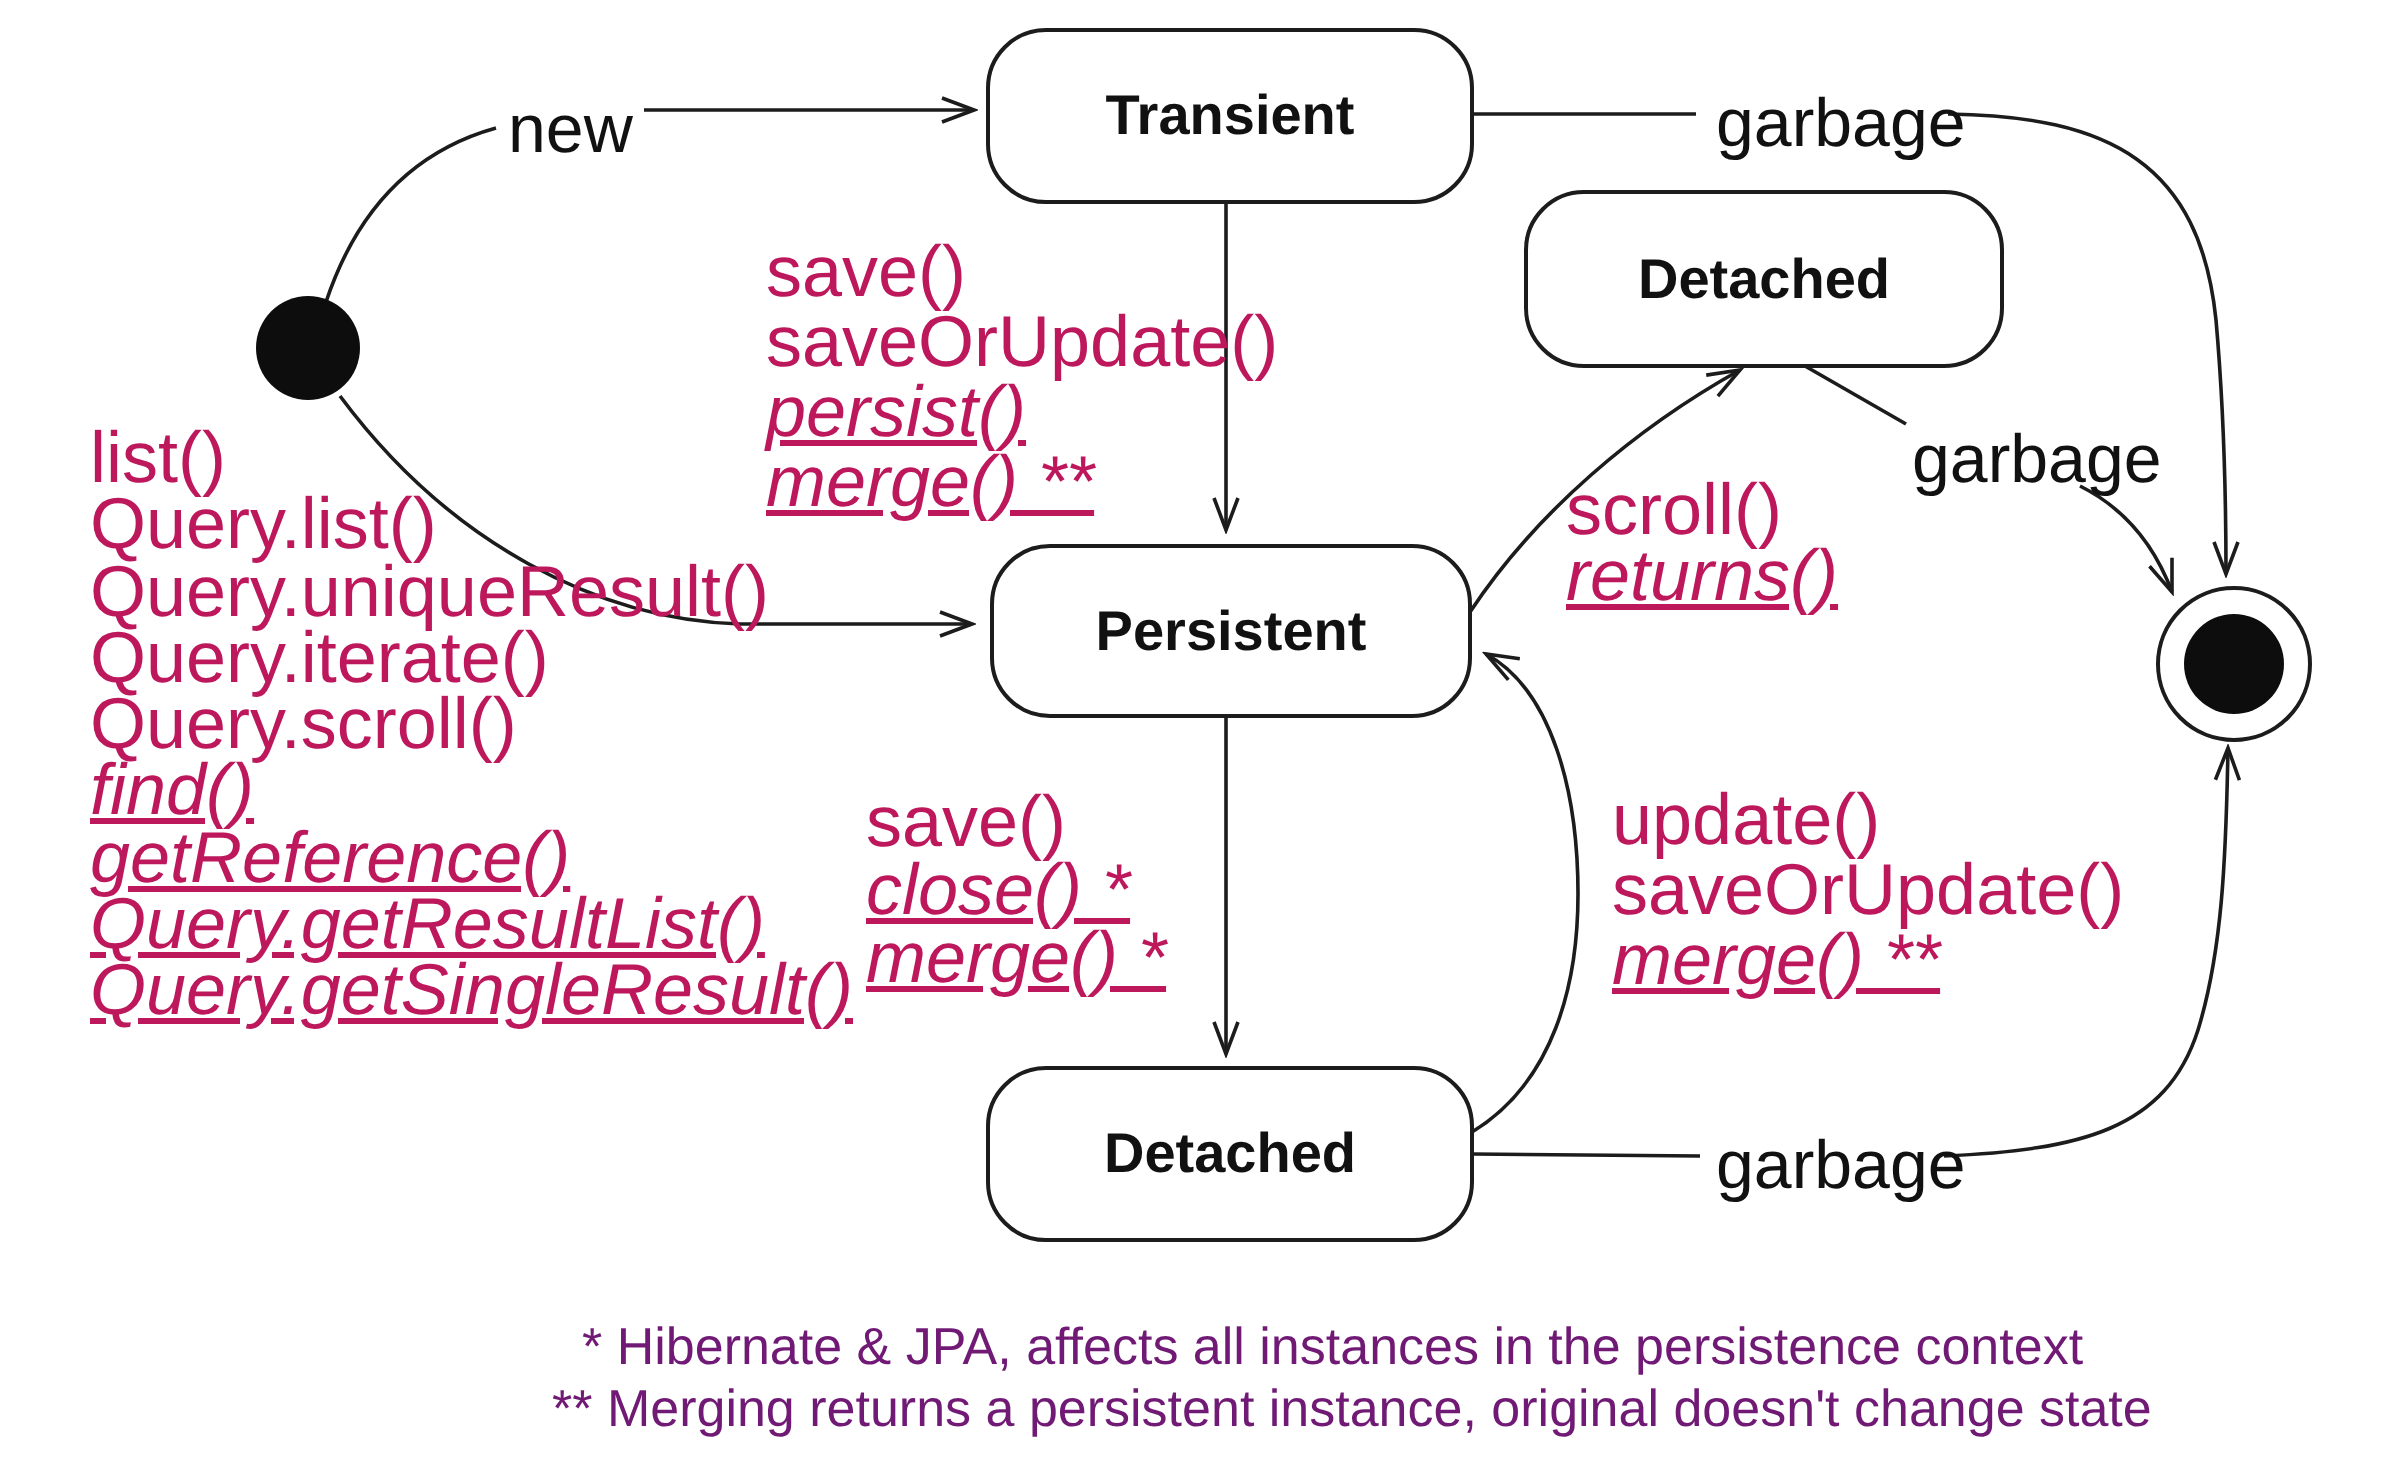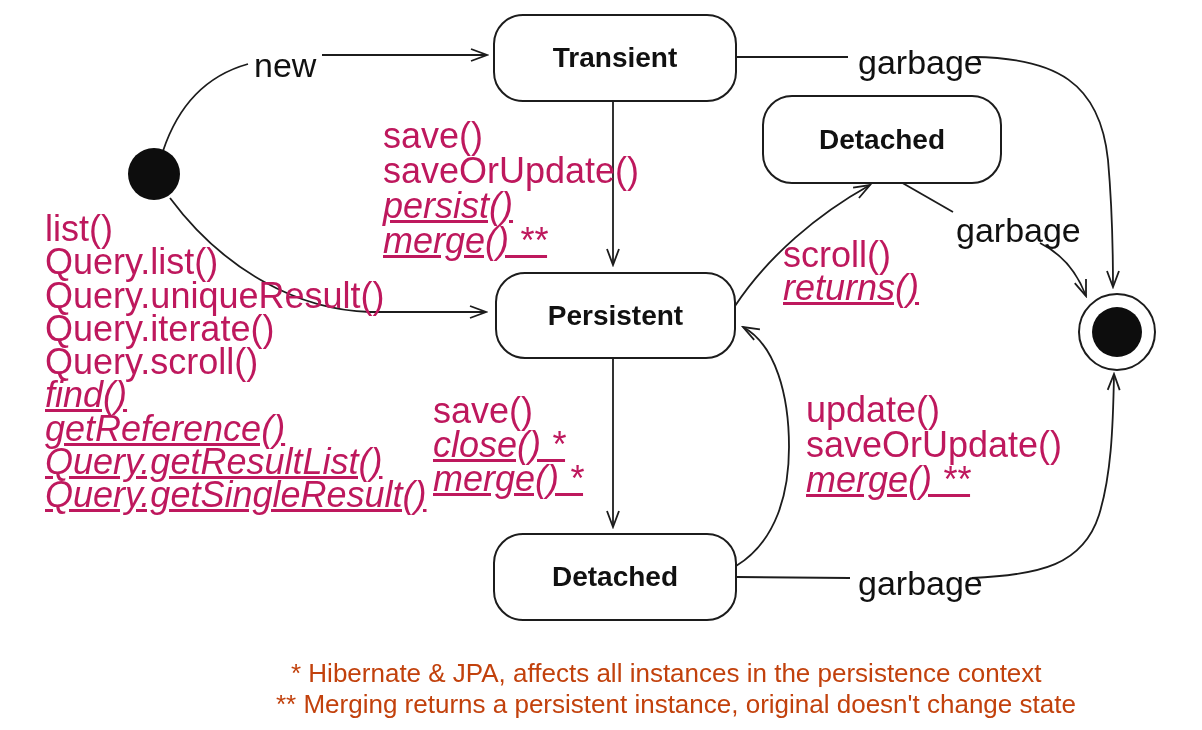--- a/index.html
+++ b/index.html
@@ -20,21 +20,21 @@
   .final-outer{
     position:absolute;left:1078px;top:293px;width:74px;height:74px;
     border:2.2px solid #1c1c1c;border-radius:50%;background:#fff;
     display:flex;align-items:center;justify-content:center;
   }
   .final-inner{width:50px;height:50px;background:#0d0d0d;border-radius:50%;}
   .lbl{position:absolute;font-size:34px;white-space:nowrap;color:#111;}
   .mg{position:absolute;font-size:36px;white-space:nowrap;color:#be185d;}
   .mg div{white-space:nowrap;}
   .it{font-style:italic;text-decoration:underline;}
-  .footnote{position:absolute;font-size:26px;white-space:nowrap;color:#c2410c;}
+  .footnote{position:absolute;font-size:26px;white-space:nowrap;color:#701a75;}
 </style>
 </head>
 <body>
 
 <div class="canvas">
 
   <svg class="edges" viewBox="0 0 1202 730">
     <defs>
       <marker id="arrow" markerWidth="20" markerHeight="16" refX="18" refY="8" orient="auto" markerUnits="userSpaceOnUse">
         <path d="M2,2 L18,8 L2,14" fill="none" stroke="#1c1c1c" stroke-width="1.8"></path>

